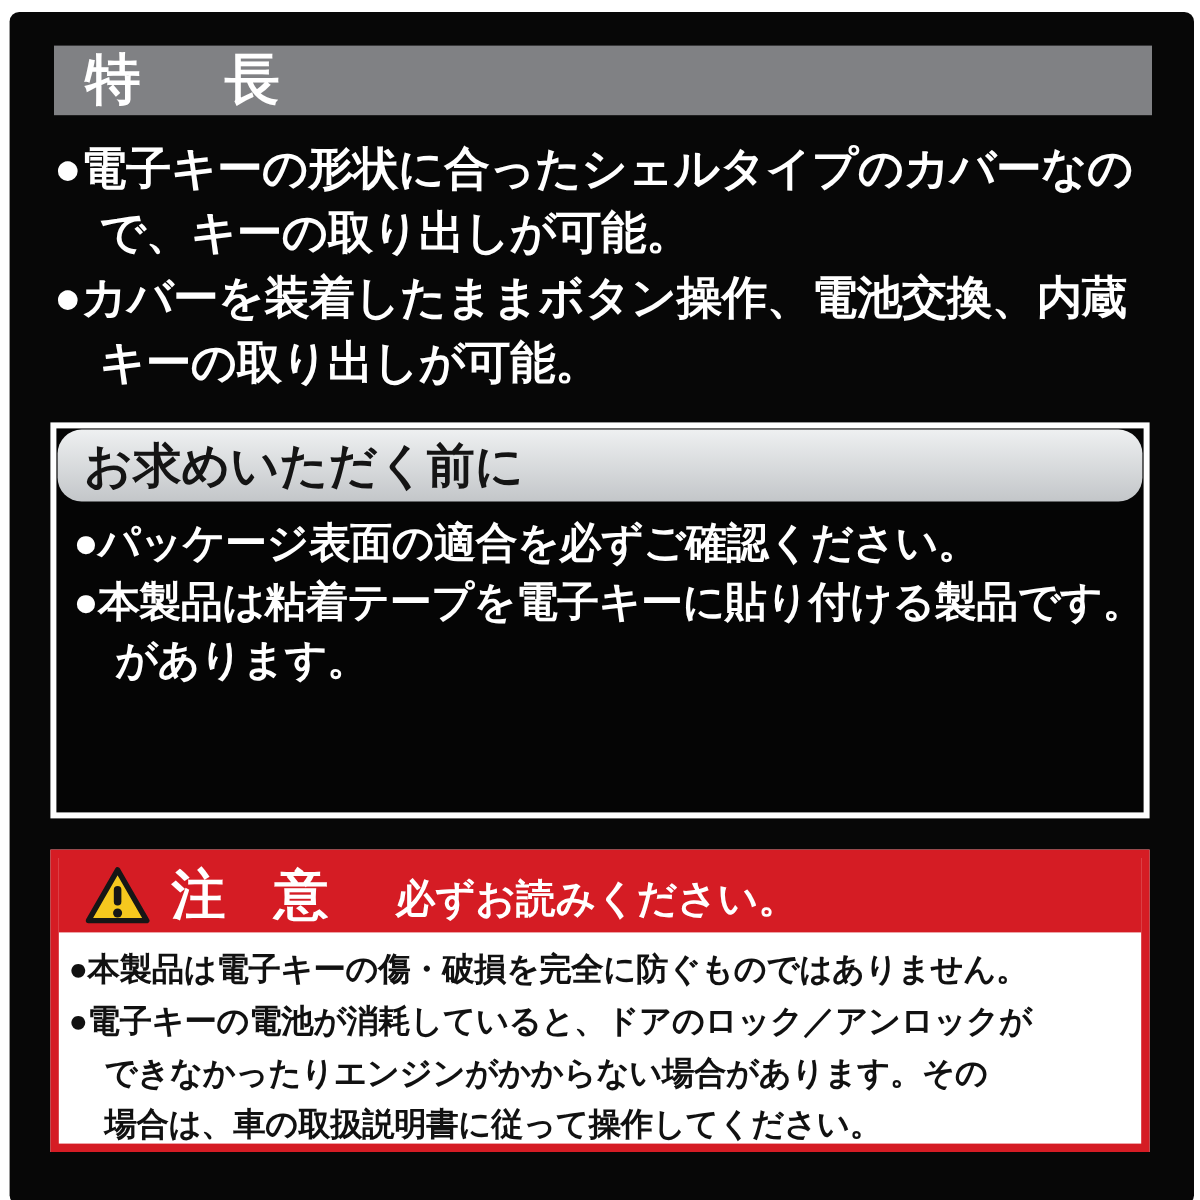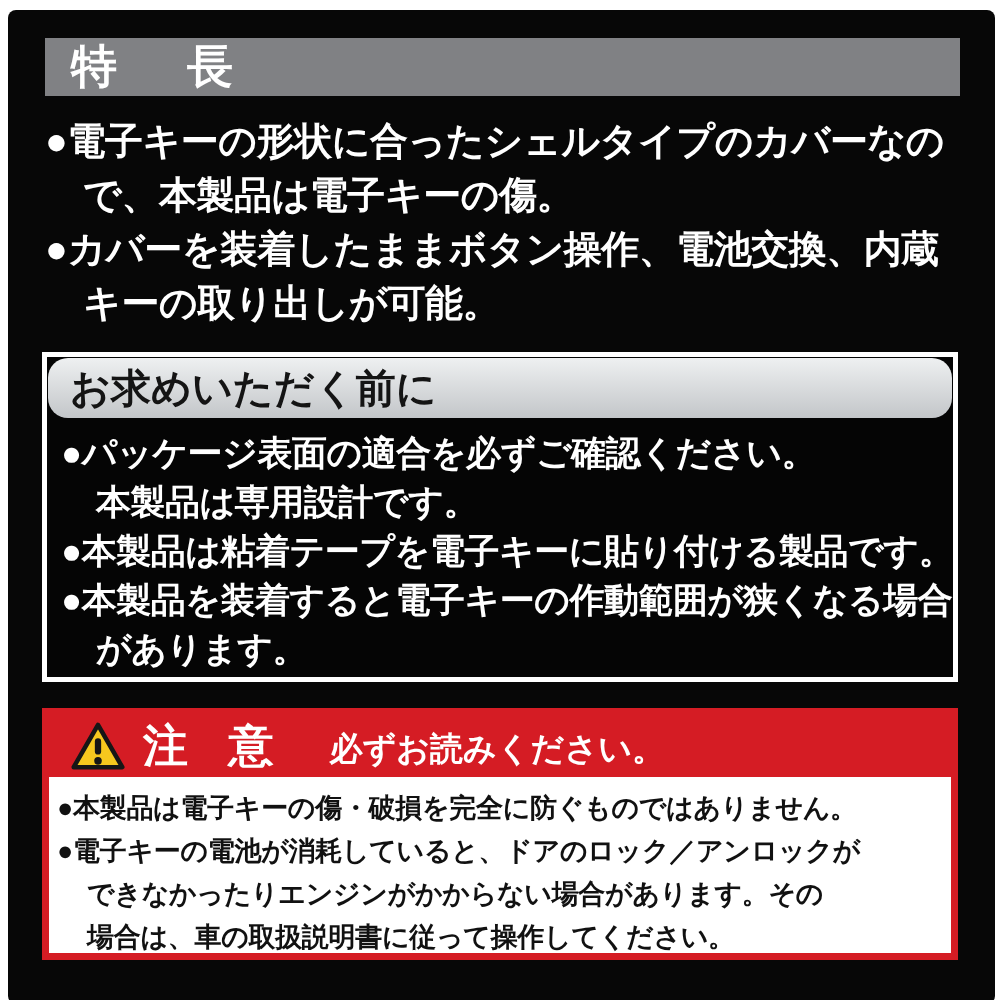--- a/index.html
+++ b/index.html
@@ -70,34 +70,32 @@
 <body>
 
 <div class="canvas">
 
   <div class="features-bar">
     <span class="hdr">特　長</span>
   </div>
 
   <div class="features-list">
     <div class="ln">●電子キーの形状に合ったシェルタイプのカバーなの</div>
-    <div class="ln indent">で、本製品は電子キーの傷。</div>
+    <div class="ln indent">で、キーの取り出しが可能。</div>
     <div class="ln">●カバーを装着したままボタン操作、電池交換、内蔵</div>
     <div class="ln indent">キーの取り出しが可能。</div>
   </div>
 
   <div class="before-box">
     <div class="before-hdr">
       <span class="hdr">お求めいただく前に</span>
     </div>
     <div class="before-list">
       <div class="ln">●パッケージ表面の適合を必ずご確認ください。</div>
-      <div class="ln indent">本製品は専用設計です。</div>
       <div class="ln">●本製品は粘着テープを電子キーに貼り付ける製品です。</div>
-      <div class="ln">●本製品を装着すると電子キーの作動範囲が狭くなる場合</div>
       <div class="ln indent">があります。</div>
     </div>
   </div>
 
   <div class="caution-box">
     <div class="caution-band">
       <svg class="warning-icon" width="54" height="50" viewBox="0 0 60 55" aria-hidden="true">
         <polygon points="30,4 57,51 3,51" fill="#f6c81e" stroke="#161616" stroke-width="5" stroke-linejoin="round"></polygon>
         <rect x="26.5" y="19" width="7" height="18" rx="3.5" fill="#161616"></rect>
         <circle cx="30" cy="44" r="4.2" fill="#161616"></circle>

